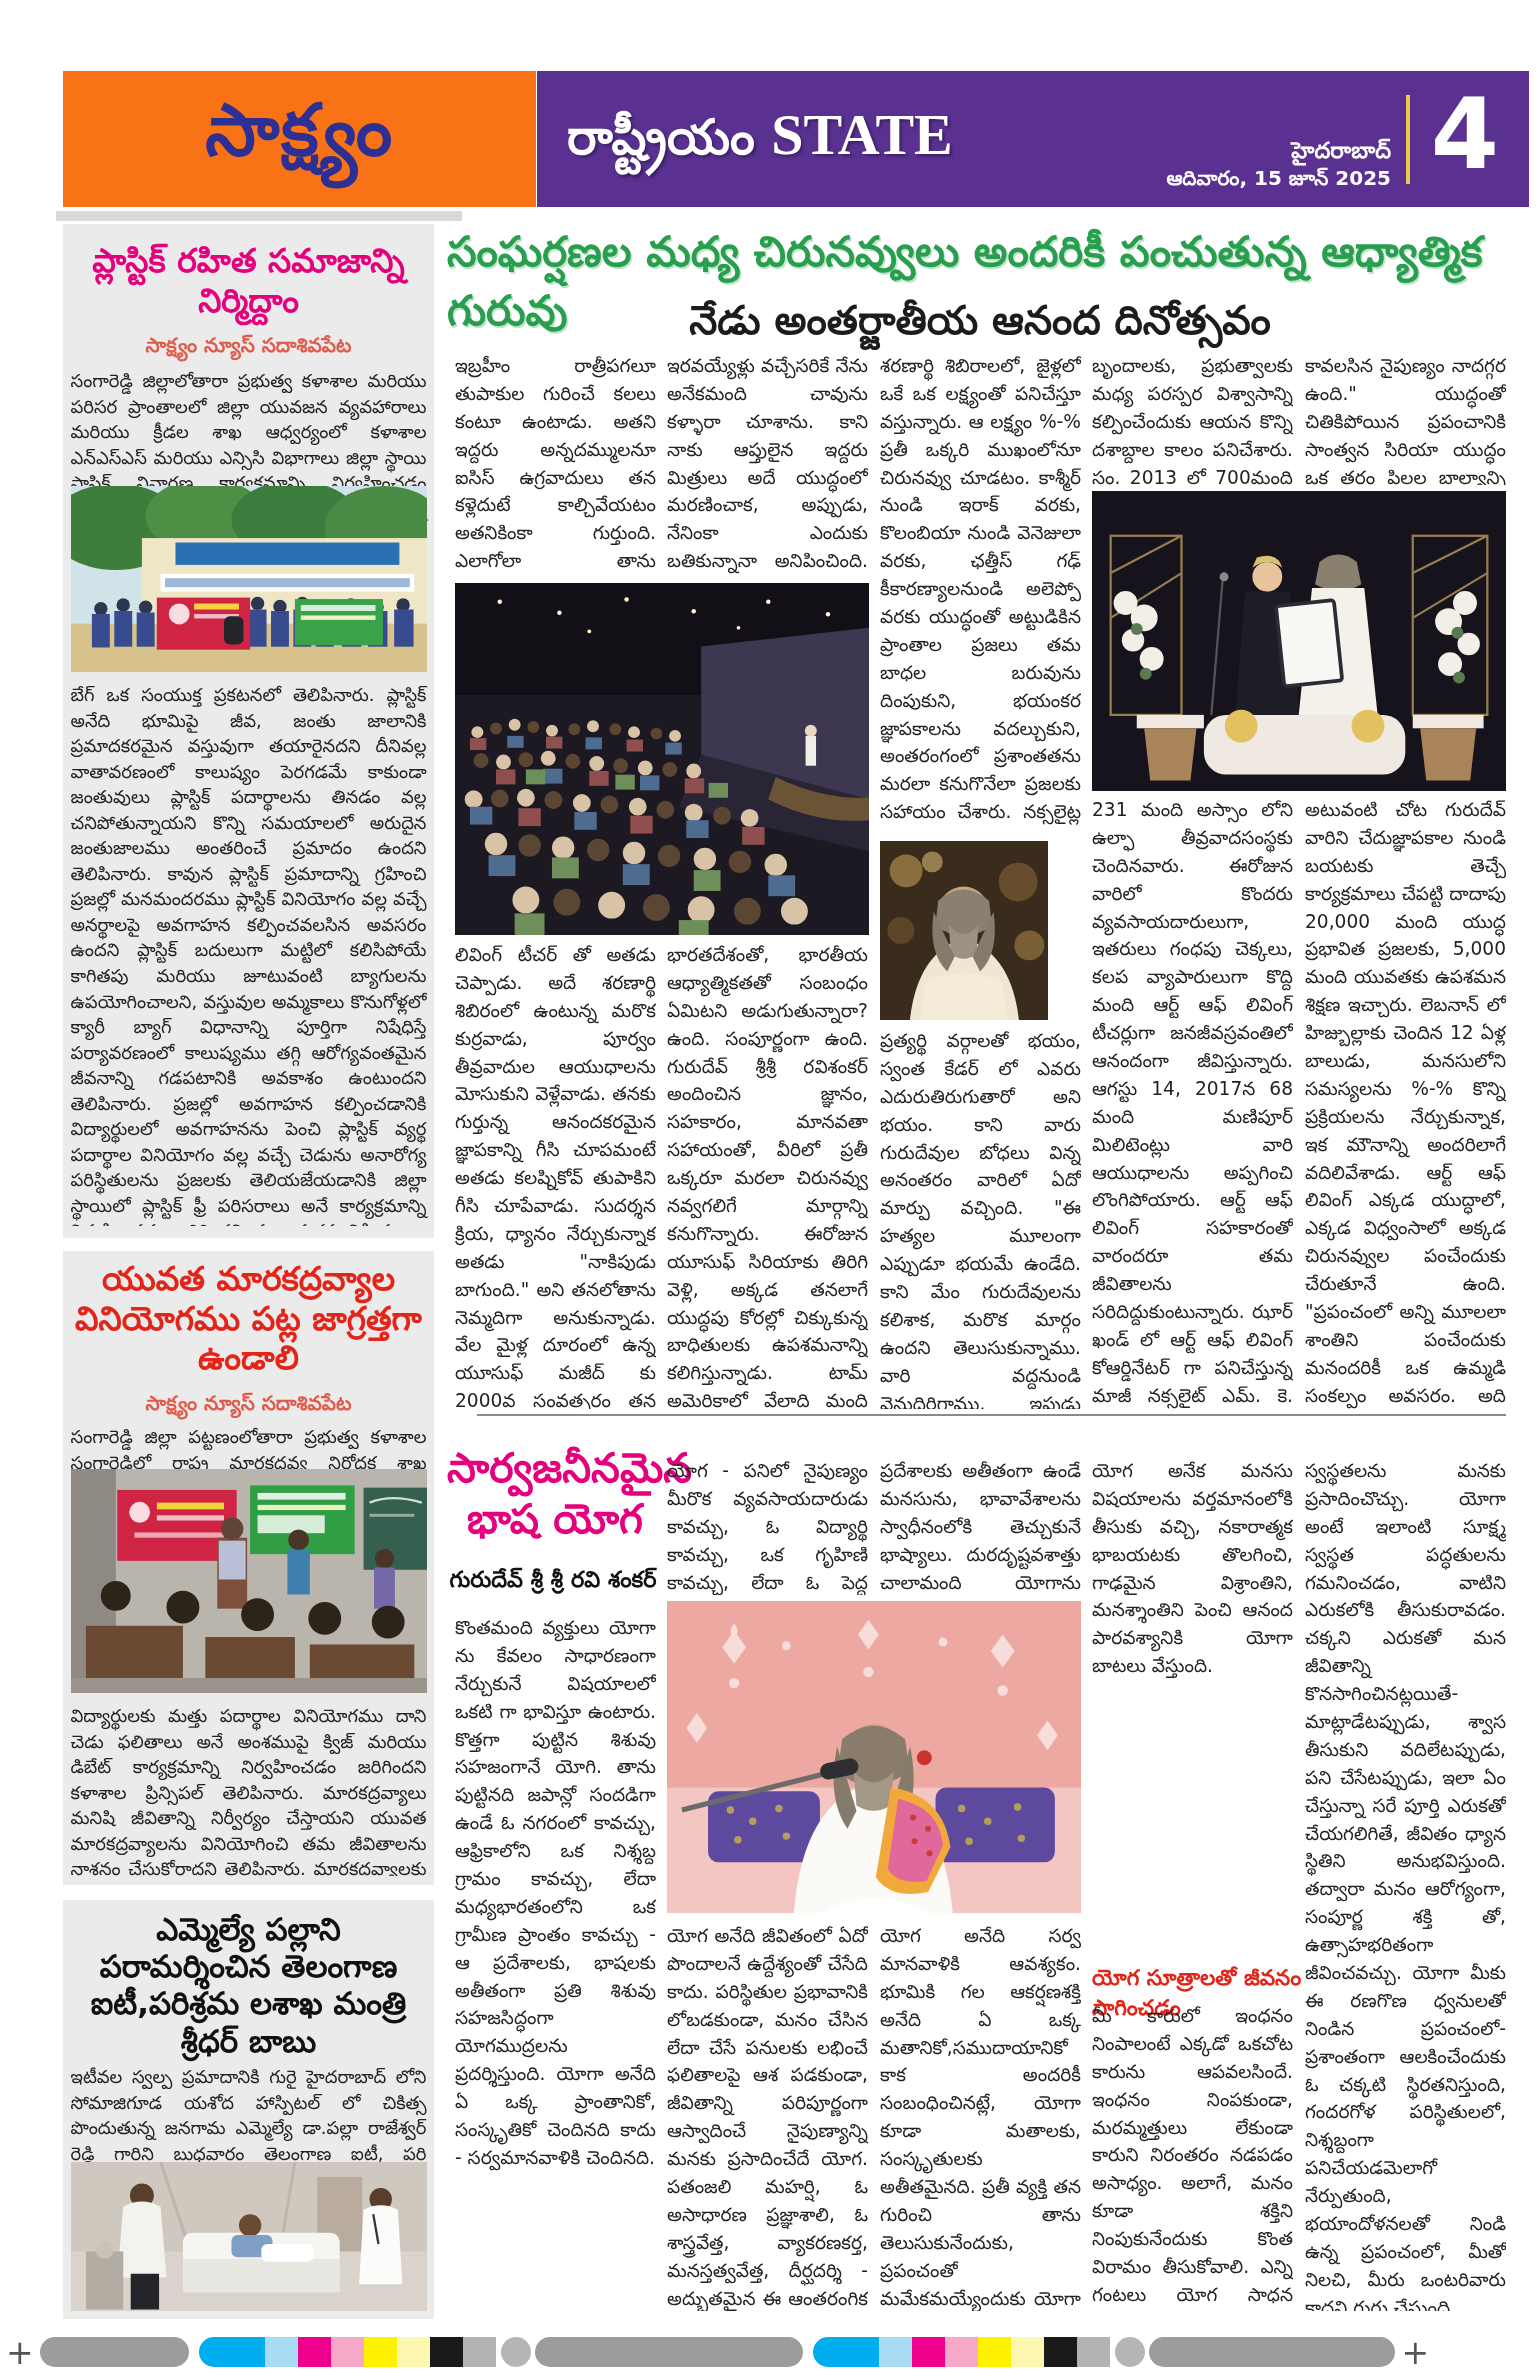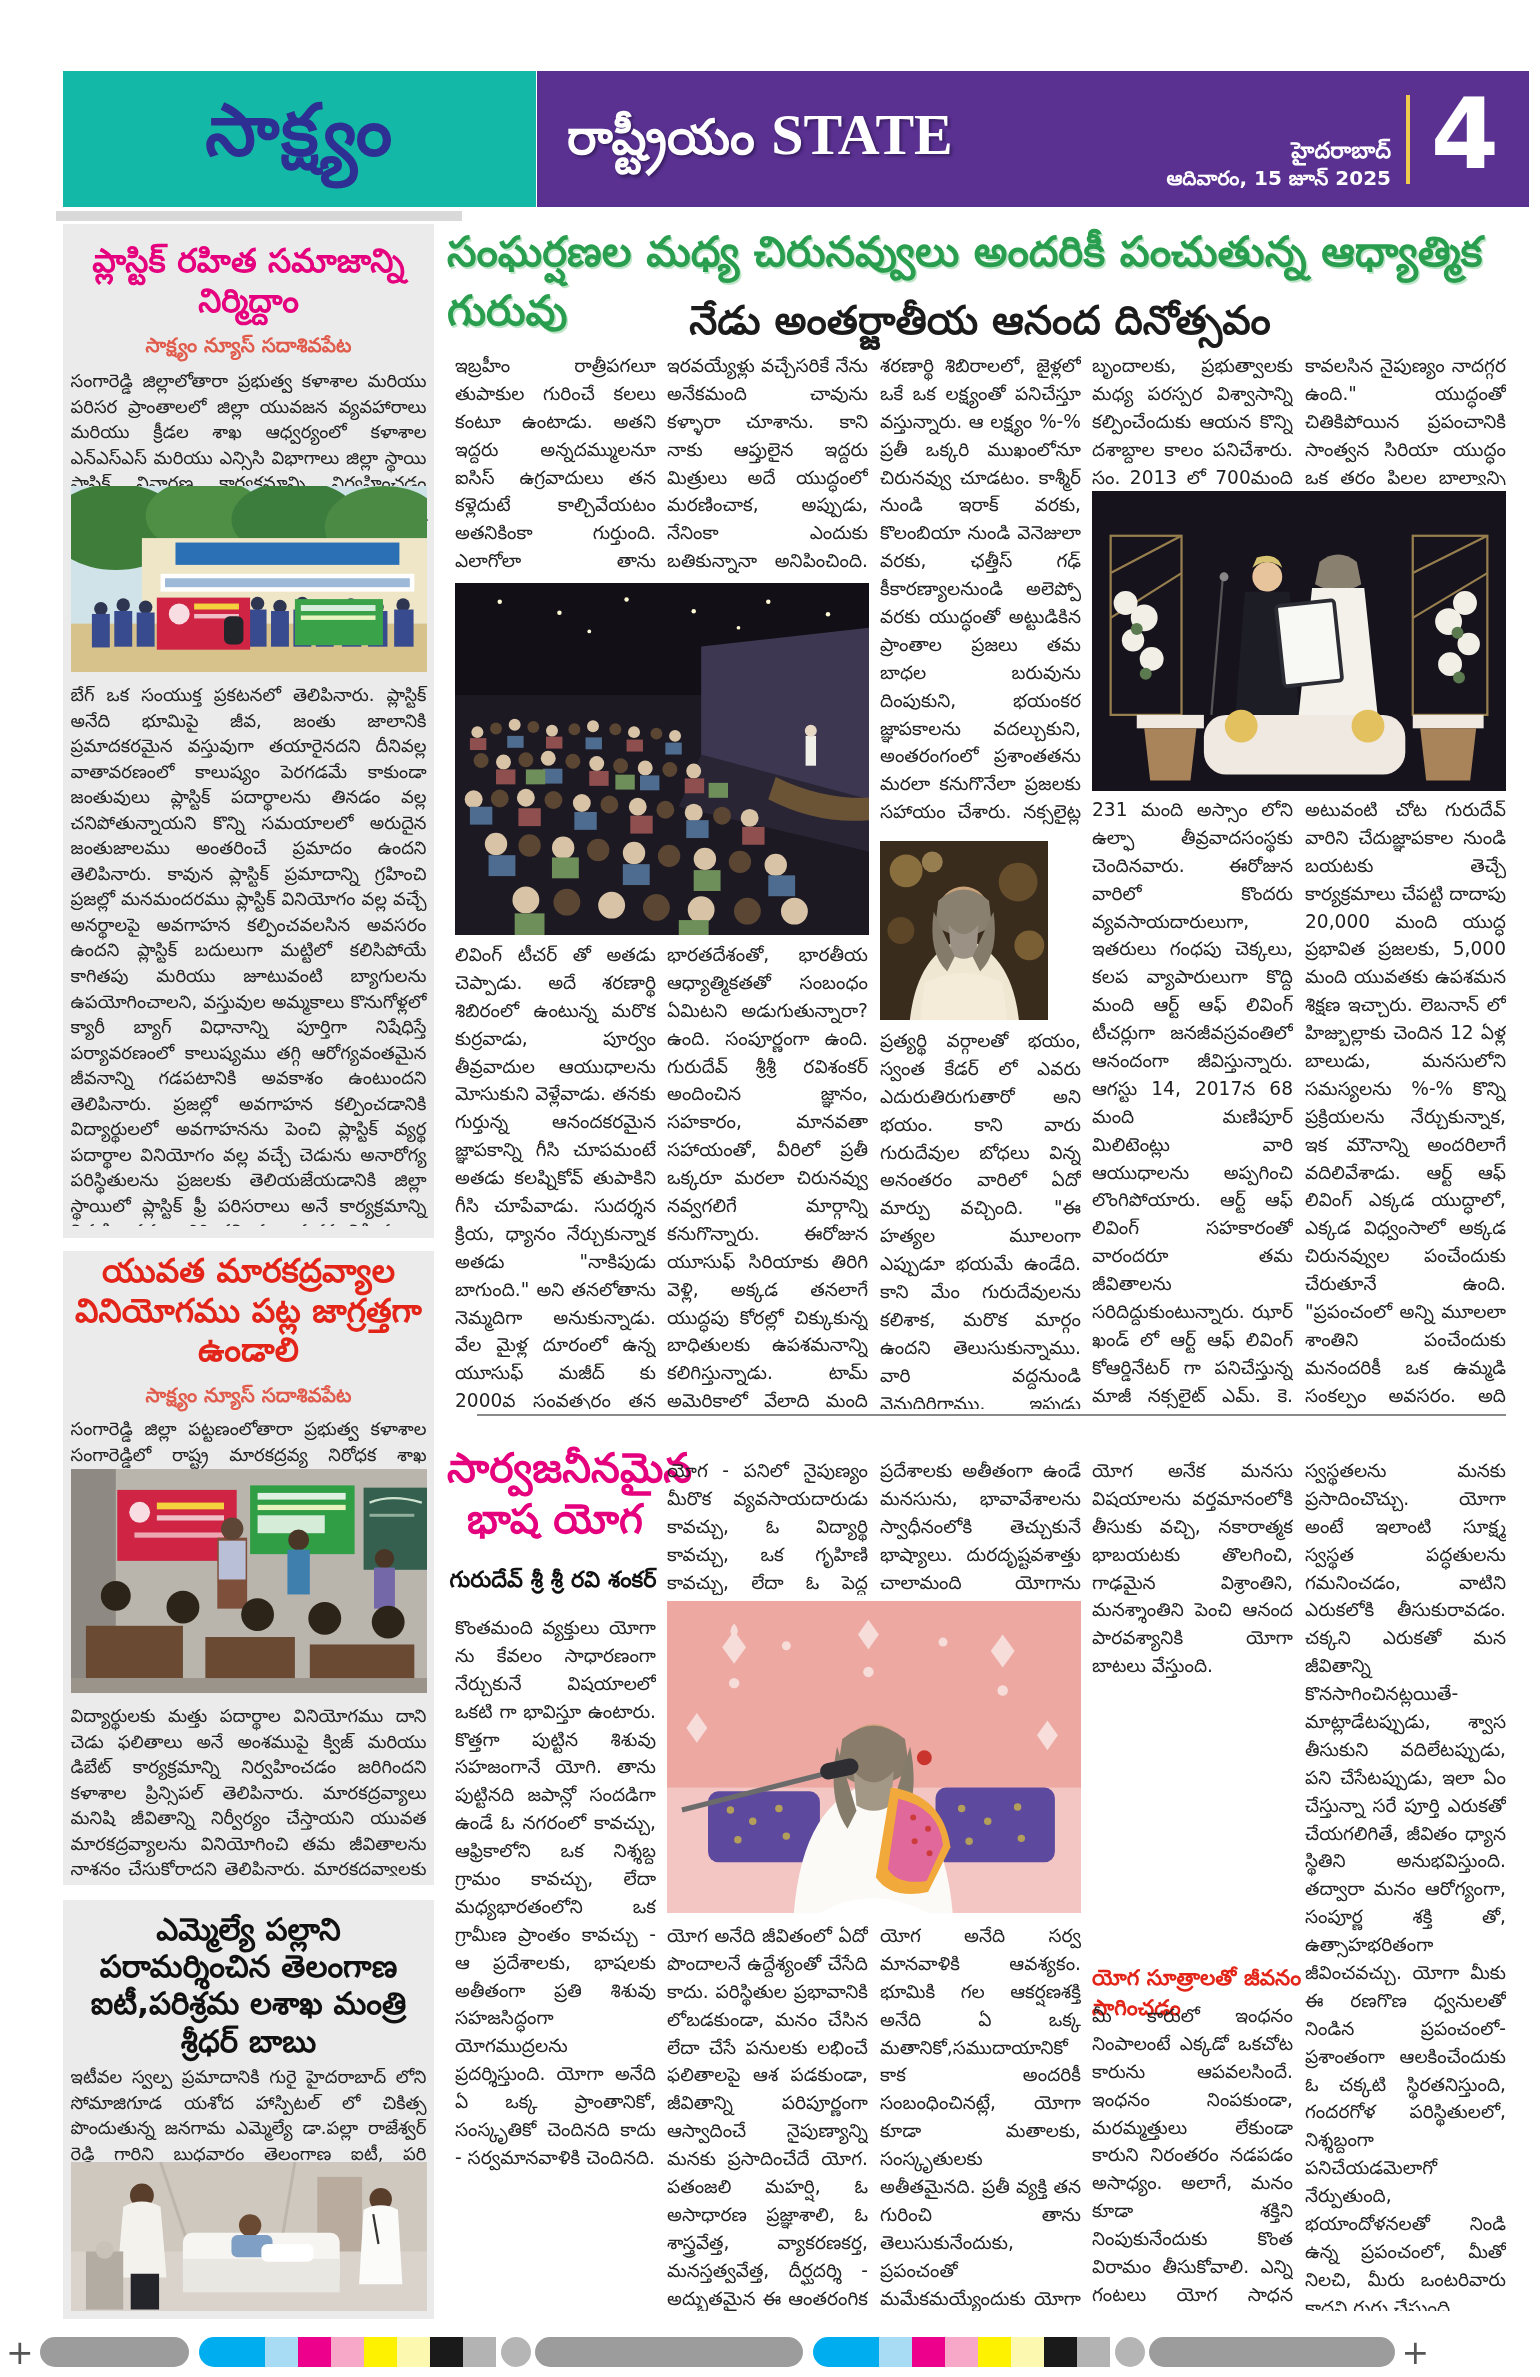--- a/index.html
+++ b/index.html
@@ -1,19 +1,19 @@
 <!DOCTYPE html>
 <html style="font-size:12px"><head>
 <meta charset="utf-8">
 <style>
   html,body{margin:0;padding:0;background:#ffffff;}
   .page{position:relative;width:1541px;height:2377px;background:#ffffff;overflow:hidden;
         font-family:"DejaVu Sans","Liberation Sans",sans-serif;color:#1c1c1c;}
   
-  .mast-yellow{position:absolute;left:63px;top:71px;width:473px;height:136px;background:#14b8a6;
+  .mast-yellow{position:absolute;left:63px;top:71px;width:473px;height:136px;background:#f97316;
         display:flex;align-items:center;justify-content:center;}
   .brand{font-size:72px;font-weight:bold;color:#2d3092;letter-spacing:1.5px;}
   .mast-purple{position:absolute;left:537px;top:71px;width:992px;height:136px;background:#5a3191;
         display:flex;align-items:center;}
   .section-wrap{display:flex;align-items:baseline;margin-left:30px;}
   .section-te{font-size:49px;font-weight:bold;color:#ffffff;text-shadow:2.2px 2.2px 3px #3a1f63;}
   .section-en{font-size:58px;font-weight:bold;color:#ffffff;margin-left:16.4px;
         font-family:"Liberation Serif","DejaVu Serif",serif;text-shadow:2.2px 2.2px 3px #3a1f63;}
   .dateblock{position:absolute;right:138px;top:30px;text-align:right;color:#ffffff;line-height:1.35;margin-top:34px;}
   .dateblock .l1{font-size:22.4px;font-weight:bold;}
@@ -126,21 +126,21 @@
         <rect x="300" y="152" width="118" height="62" fill="#3aa34a"></rect>
           <rect x="308" y="160" width="100" height="8" fill="#ffffff" opacity="0.8"></rect>
           <rect x="308" y="174" width="100" height="6" fill="#e8f3c0"></rect>
         <rect x="205" y="175" width="26" height="38" fill="#23252b" rx="8"></rect>
       </svg>
     </div>
     <div class="lr-body" style="position:absolute;left:0;top:458px;height:544px;">బేగ్ ఒక సంయుక్త ప్రకటనలో తెలిపినారు. ప్లాస్టిక్ అనేది భూమిపై జీవ, జంతు జాలానికి ప్రమాదకరమైన వస్తువుగా తయారైనదని దీనివల్ల వాతావరణంలో కాలుష్యం పెరగడమే కాకుండా జంతువులు ప్లాస్టిక్ పదార్థాలను తినడం వల్ల చనిపోతున్నాయని కొన్ని సమయాలలో అరుదైన జంతుజాలము అంతరించే ప్రమాదం ఉందని తెలిపినారు. కావున ప్లాస్టిక్ ప్రమాదాన్ని గ్రహించి ప్రజల్లో మనమందరము ప్లాస్టిక్ వినియోగం వల్ల వచ్చే అనర్థాలపై అవగాహన కల్పించవలసిన అవసరం ఉందని ప్లాస్టిక్ బదులుగా మట్టిలో కలిసిపోయే కాగితపు మరియు జూటువంటి బ్యాగులను ఉపయోగించాలని, వస్తువుల అమ్మకాలు కొనుగోళ్లలో క్యారీ బ్యాగ్ విధానాన్ని పూర్తిగా నిషేధిస్తే పర్యావరణంలో కాలుష్యము తగ్గి ఆరోగ్యవంతమైన జీవనాన్ని గడపటానికి అవకాశం ఉంటుందని తెలిపినారు. ప్రజల్లో అవగాహన కల్పించడానికి విద్యార్థులలో అవగాహనను పెంచి ప్లాస్టిక్ వ్యర్థ పదార్థాల వినియోగం వల్ల వచ్చే చెడును అనారోగ్య పరిస్థితులను ప్రజలకు తెలియజేయడానికి జిల్లా స్థాయిలో ప్లాస్టిక్ ఫ్రీ పరిసరాలు అనే కార్యక్రమాన్ని నిర్వహించడం జరిగిందని ఈ కార్యక్రమానికి ముఖ్య అతిథిగా విచ్చేసిన జిల్లా యువజన మరియు క్రీడల అధికారి కాసిం బిగ్ తెలిపినారు. ప్రతి ఒక్కరము ప్లాస్టిక్ తో కూడిన ఎటువంటి క్యారీ బ్యాగులను కానీ, వస్తువులను కానీ ఉపయోగించరాదని భూమిలో కలిసిపోయే గుణమున్నటువంటి వస్తువులను క్యారీ బ్యాగులుగా వాడాలని తెలిపినారు. అప్పుడే ఈ భూమిపై ప్లాస్టిక్ రహిత సమాజాన్ని నిర్మించి మనము భవిష్యత్తు తరాలు ఆరోగ్యవంతమైన జీవనాన్ని గడపడానికి అవకాశాలు ఉంటాయని తెలిపినారు. ఈ కార్యక్రమంలో తారా కళాశాల వైస్ ప్రిన్సిపల్ డాక్టర్ జగదీశ్వర్ డాక్టర్ నిర్మల ఇతర అధ్యాపక బృందము ఎన్ఎస్ఎస్ అధికారులు డాక్టర్ సదయకుమార్ డాక్టర్ వాణి ఇతర అధికారులు జిల్లా యువజన వ్యవహారాలు మరియు క్రీడల శాఖ సిబ్బంది అధ్యాపక బృందము ఎన్ఎస్ఎస్ వాలంటీర్లు ఎన్సిసి క్యాడెట్లు తదితరులు పాల్గొన్నారు.</div>
   </div>
 
   <div class="panel" style="top:1251px;height:634px;">
-    <div class="lr-head red" style="margin-top:0;">యువత మారకద్రవ్యాల వినియోగము పట్ల జాగ్రత్తగా ఉండాలి</div>
+    <div class="lr-head red" style="margin-top:8px;">యువత మారకద్రవ్యాల వినియోగము పట్ల జాగ్రత్తగా ఉండాలి</div>
     <div class="lr-byline">సాక్ష్యం న్యూస్ సదాశివపేట</div>
     <div class="lr-body" style="height:83px;margin-top:4.5px;">సంగారెడ్డి జిల్లా పట్టణంలోతారా ప్రభుత్వ కళాశాల సంగారెడ్డిలో రాష్ట్ర మారకద్రవ్య నిరోధక శాఖ ఆదేశాల మేరకు ఎన్ఎస్ఎస్ మరియు ఎన్సిసి విభాగాల ఆధ్వర్యంలో మారకద్రవ్యాల వినియోగముపై కల్పించడానికి</div>
     <div class="photo" style="position:absolute;left:7.5px;top:218px;width:356px;height:224px;">
       <svg viewBox="0 0 477 300" preserveAspectRatio="none">
         <rect width="477" height="300" fill="#b9b4ac"></rect>
         <rect x="0" y="0" width="60" height="300" fill="#8e8a83"></rect>
         <rect x="62" y="28" width="160" height="95" fill="#cf2443"></rect>
           <circle cx="92" cy="58" r="14" fill="#ffffff" opacity="0.85"></circle>
           <rect x="115" y="45" width="90" height="9" fill="#f3d23e"></rect>
           <rect x="115" y="62" width="90" height="7" fill="#ffffff" opacity="0.7"></rect>

